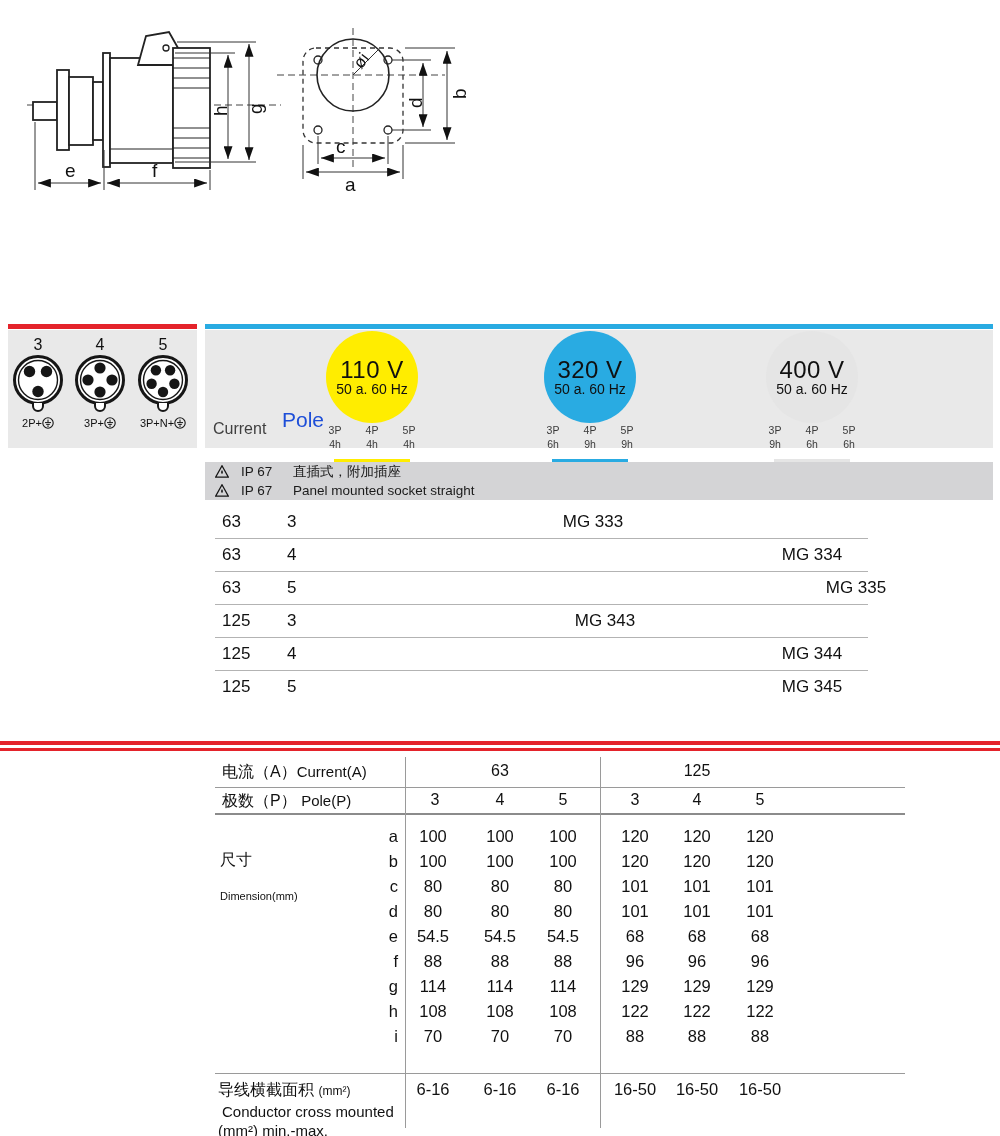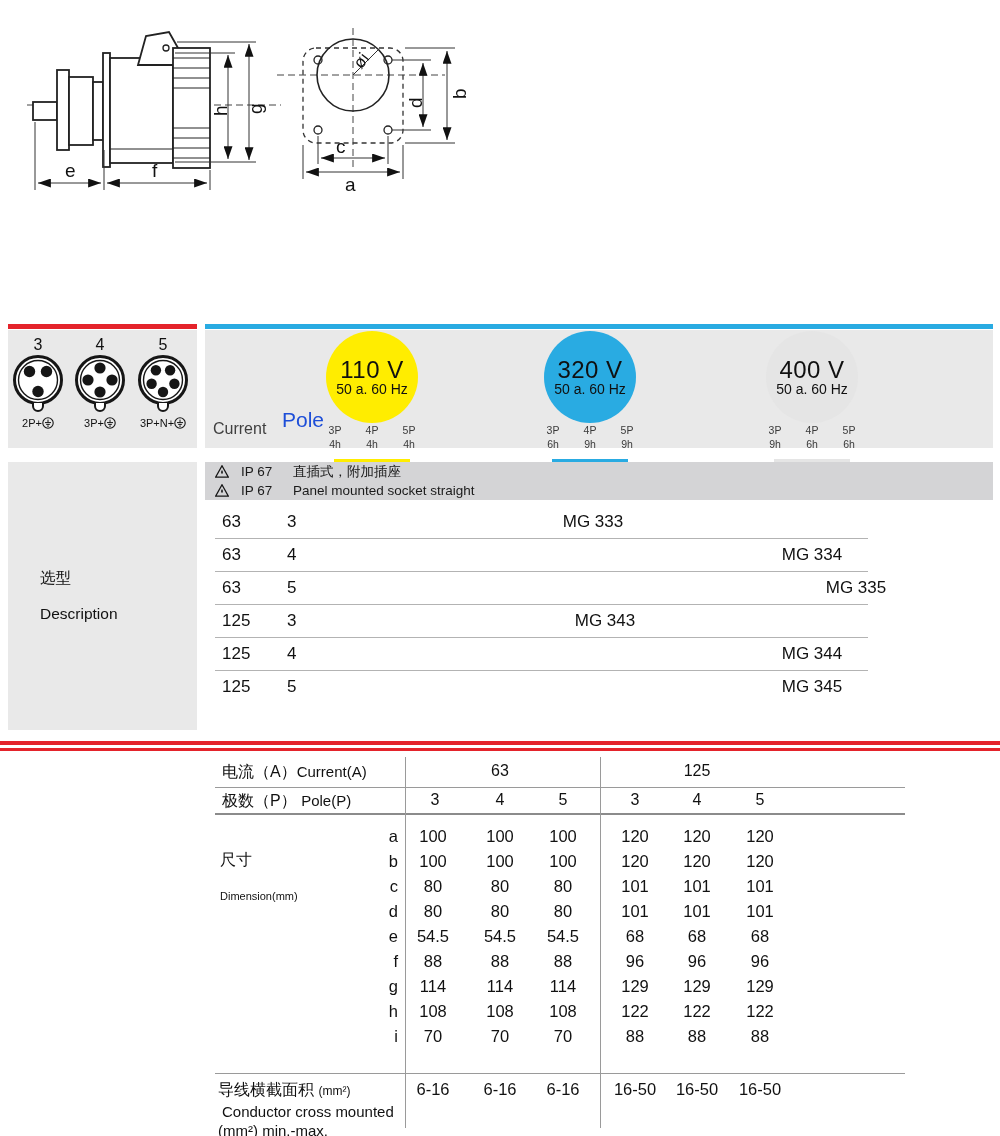--- a/index.html
+++ b/index.html
@@ -233,24 +233,20 @@
     <div class="iprow">
       <svg width="14" height="13" viewBox="0 0 14 13" style="margin-left:10px;">
         <polygon points="7,0.8 13.4,12.2 0.6,12.2" fill="none" stroke="#161616" stroke-width="1.3"></polygon>
         <path d="M7,5 q1.8,2.6 0,4 q-1.8,-1.4 0,-4" fill="#161616"></path>
       </svg>
       <span class="ip">IP 67</span>
       <span>Panel mounted socket straight</span>
     </div>
   </div>
 
-  <div class="abs panel" style="left:8px;top:462px;width:189px;height:268px;">
-    <div class="abs txt" style="left:32px;top:106px;font-size:15.5px;">选型</div>
-    <div class="abs txt" style="left:32px;top:143px;font-size:15.5px;">Description</div>
-  </div>
 
   <div>
     <div class="abs mg" style="left:0;top:512px;width:1000px;">
       <span class="abs" style="left:222px;">63</span>
       <span class="abs" style="left:287px;">3</span>
       <span class="abs ctr" style="left:593px;">MG 333</span>
     </div>
     <div class="abs mgline" style="left:215px;top:538px;width:653px;"></div>
     <div class="abs mg" style="left:0;top:545px;width:1000px;">
       <span class="abs" style="left:222px;">63</span>

